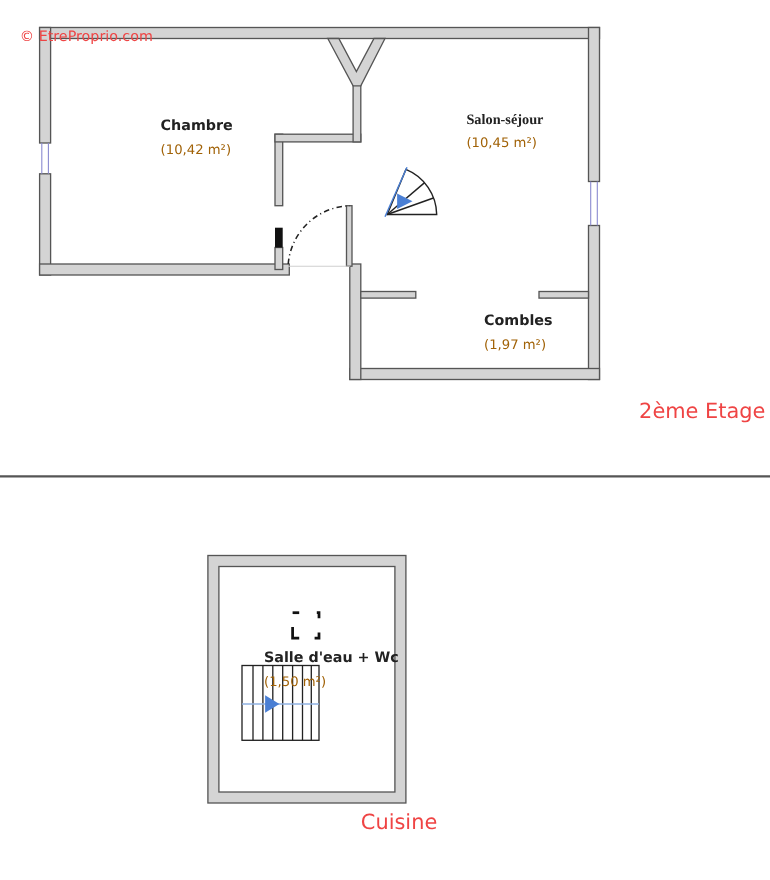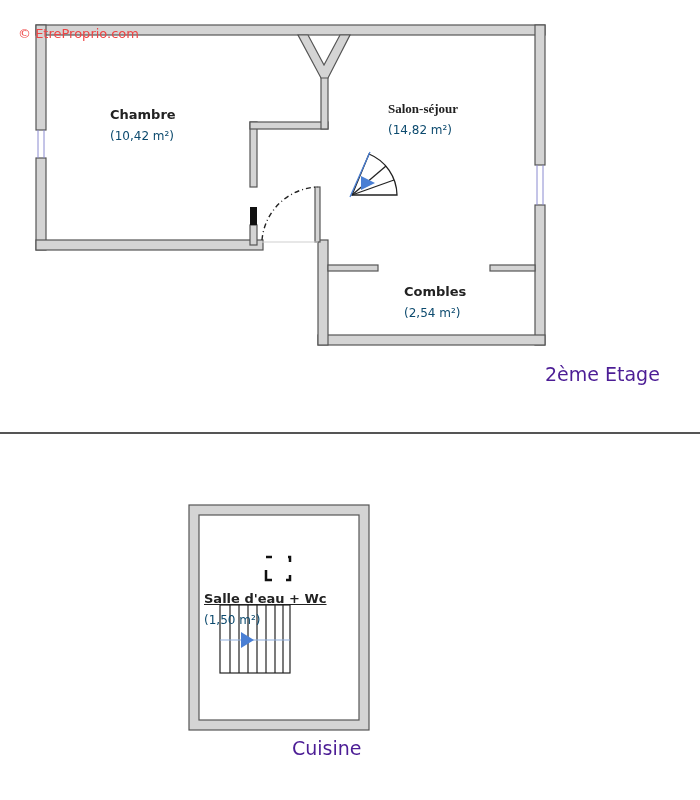--- a/index.html
+++ b/index.html
@@ -1,21 +1,21 @@
 <!DOCTYPE html>
 <html><head>
 <meta charset="utf-8">
 <style>
   html,body{margin:0;padding:0;background:#ffffff;}
   body{width:700px;height:800px;position:relative;overflow:hidden;font-family:"DejaVu Sans","Liberation Sans",sans-serif;}
   svg.plan{position:absolute;left:0;top:0;}
-  .lbl{position:absolute;white-space:nowrap;}
+  .lbl{position:absolute;white-space:nowrap;margin-left:36px;}
   .room-name{font-weight:bold;font-size:13px;color:#222;}
-  .room-area{font-size:12px;color:#0c4a6e;}
-  .floor-label{font-size:19px;color:#4c1d95;}
+  .room-area{font-size:12px;color:#a16207;}
+  .floor-label{font-size:19px;color:#ef4444;}
   .wm{position:absolute;left:18px;top:26px;font-size:13px;color:#ef4444;}
 </style>
 </head>
 <body>
 
 <svg class="plan" width="700" height="800" viewBox="0 0 700 800">
 
   <g fill="#d4d4d4" stroke="#555" stroke-width="1.2">
 
     <rect x="36" y="25" width="509" height="10"></rect>
@@ -97,23 +97,23 @@
     <polygon points="241,632 254,640 241,648" fill="#4a7fd4" stroke="none"></polygon>
   </g>
 </svg>
 
 <div class="wm">© EtreProprio.com</div>
 
 <div class="lbl room-name" style="left:110px;top:107px;">Chambre</div>
 <div class="lbl room-area" style="left:110px;top:129px;">(10,42 m²)</div>
 
 <div class="lbl room-name" style="left:388px;top:101px;font-family:Liberation Serif, serif;">Salon-séjour</div>
-<div class="lbl room-area" style="left:388px;top:123px;">(14,82 m²)</div>
+<div class="lbl room-area" style="left:388px;top:123px;">(10,45 m²)</div>
 
 <div class="lbl room-name" style="left:404px;top:284px;">Combles</div>
-<div class="lbl room-area" style="left:404px;top:306px;">(2,54 m²)</div>
+<div class="lbl room-area" style="left:404px;top:306px;">(1,97 m²)</div>
 
 <div class="lbl floor-label" style="left:545px;top:363px;">2ème Etage</div>
 
-<div class="lbl room-name" style="left:204px;top:591px;text-decoration:underline;">Salle d'eau + Wc</div>
+<div class="lbl room-name" style="left:204px;top:591px;">Salle d'eau + Wc</div>
 <div class="lbl room-area" style="left:204px;top:613px;">(1,50 m²)</div>
 
 <div class="lbl floor-label" style="left:292px;top:737px;">Cuisine</div>
 
 </body></html>

